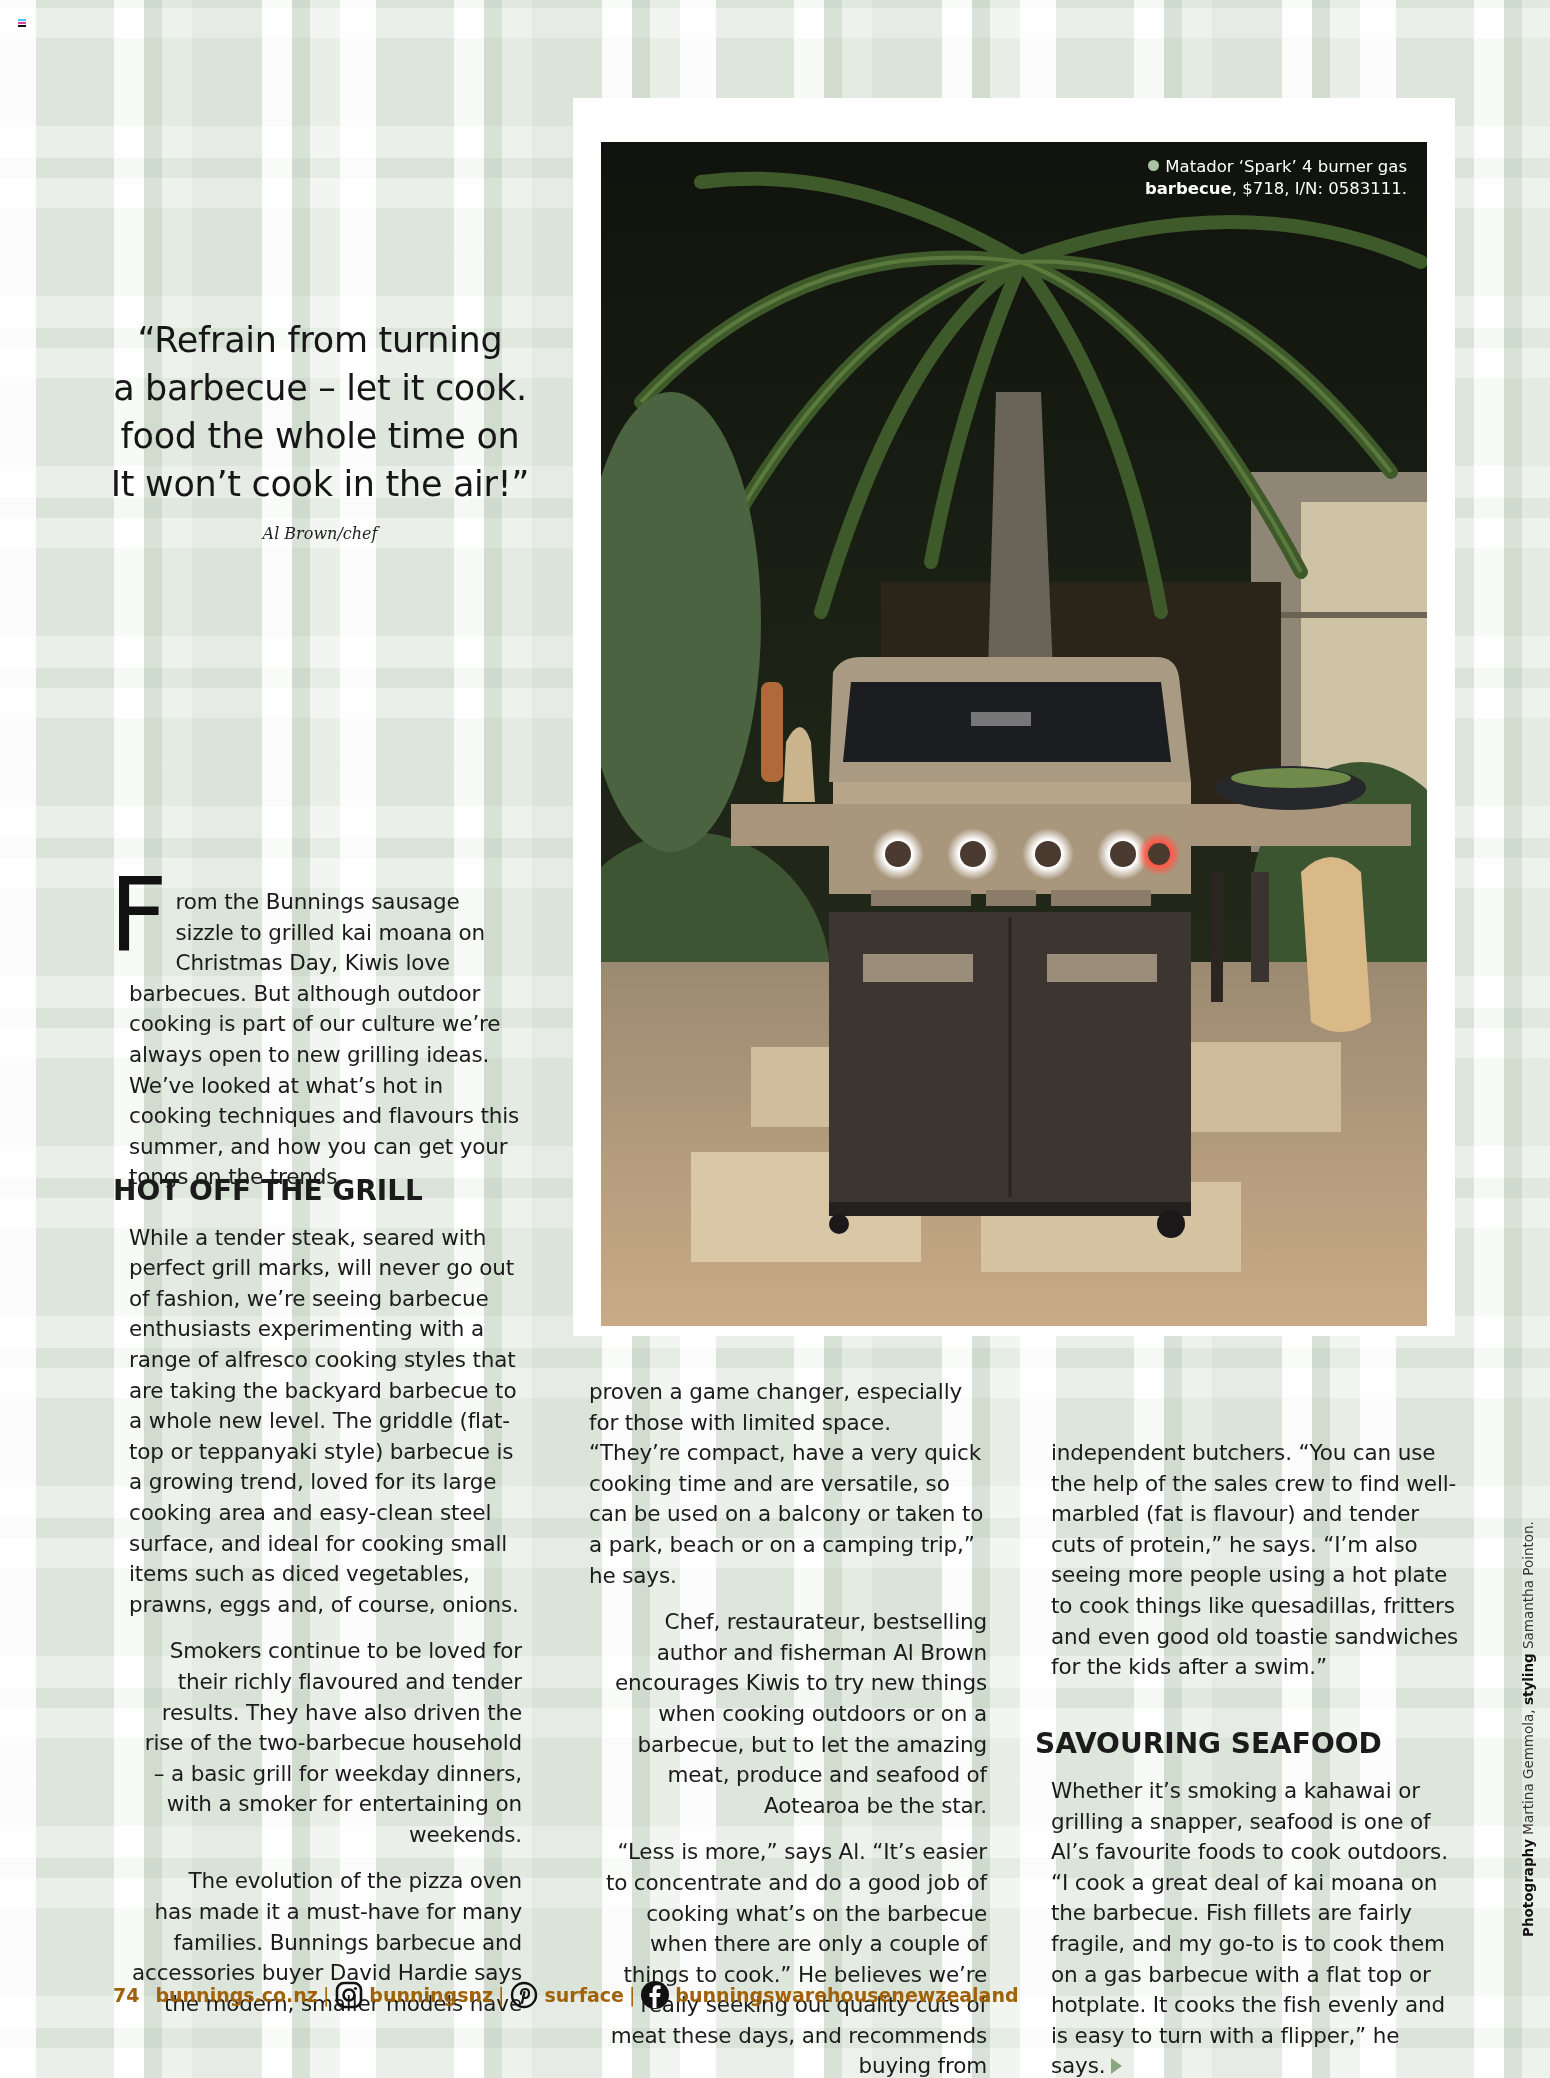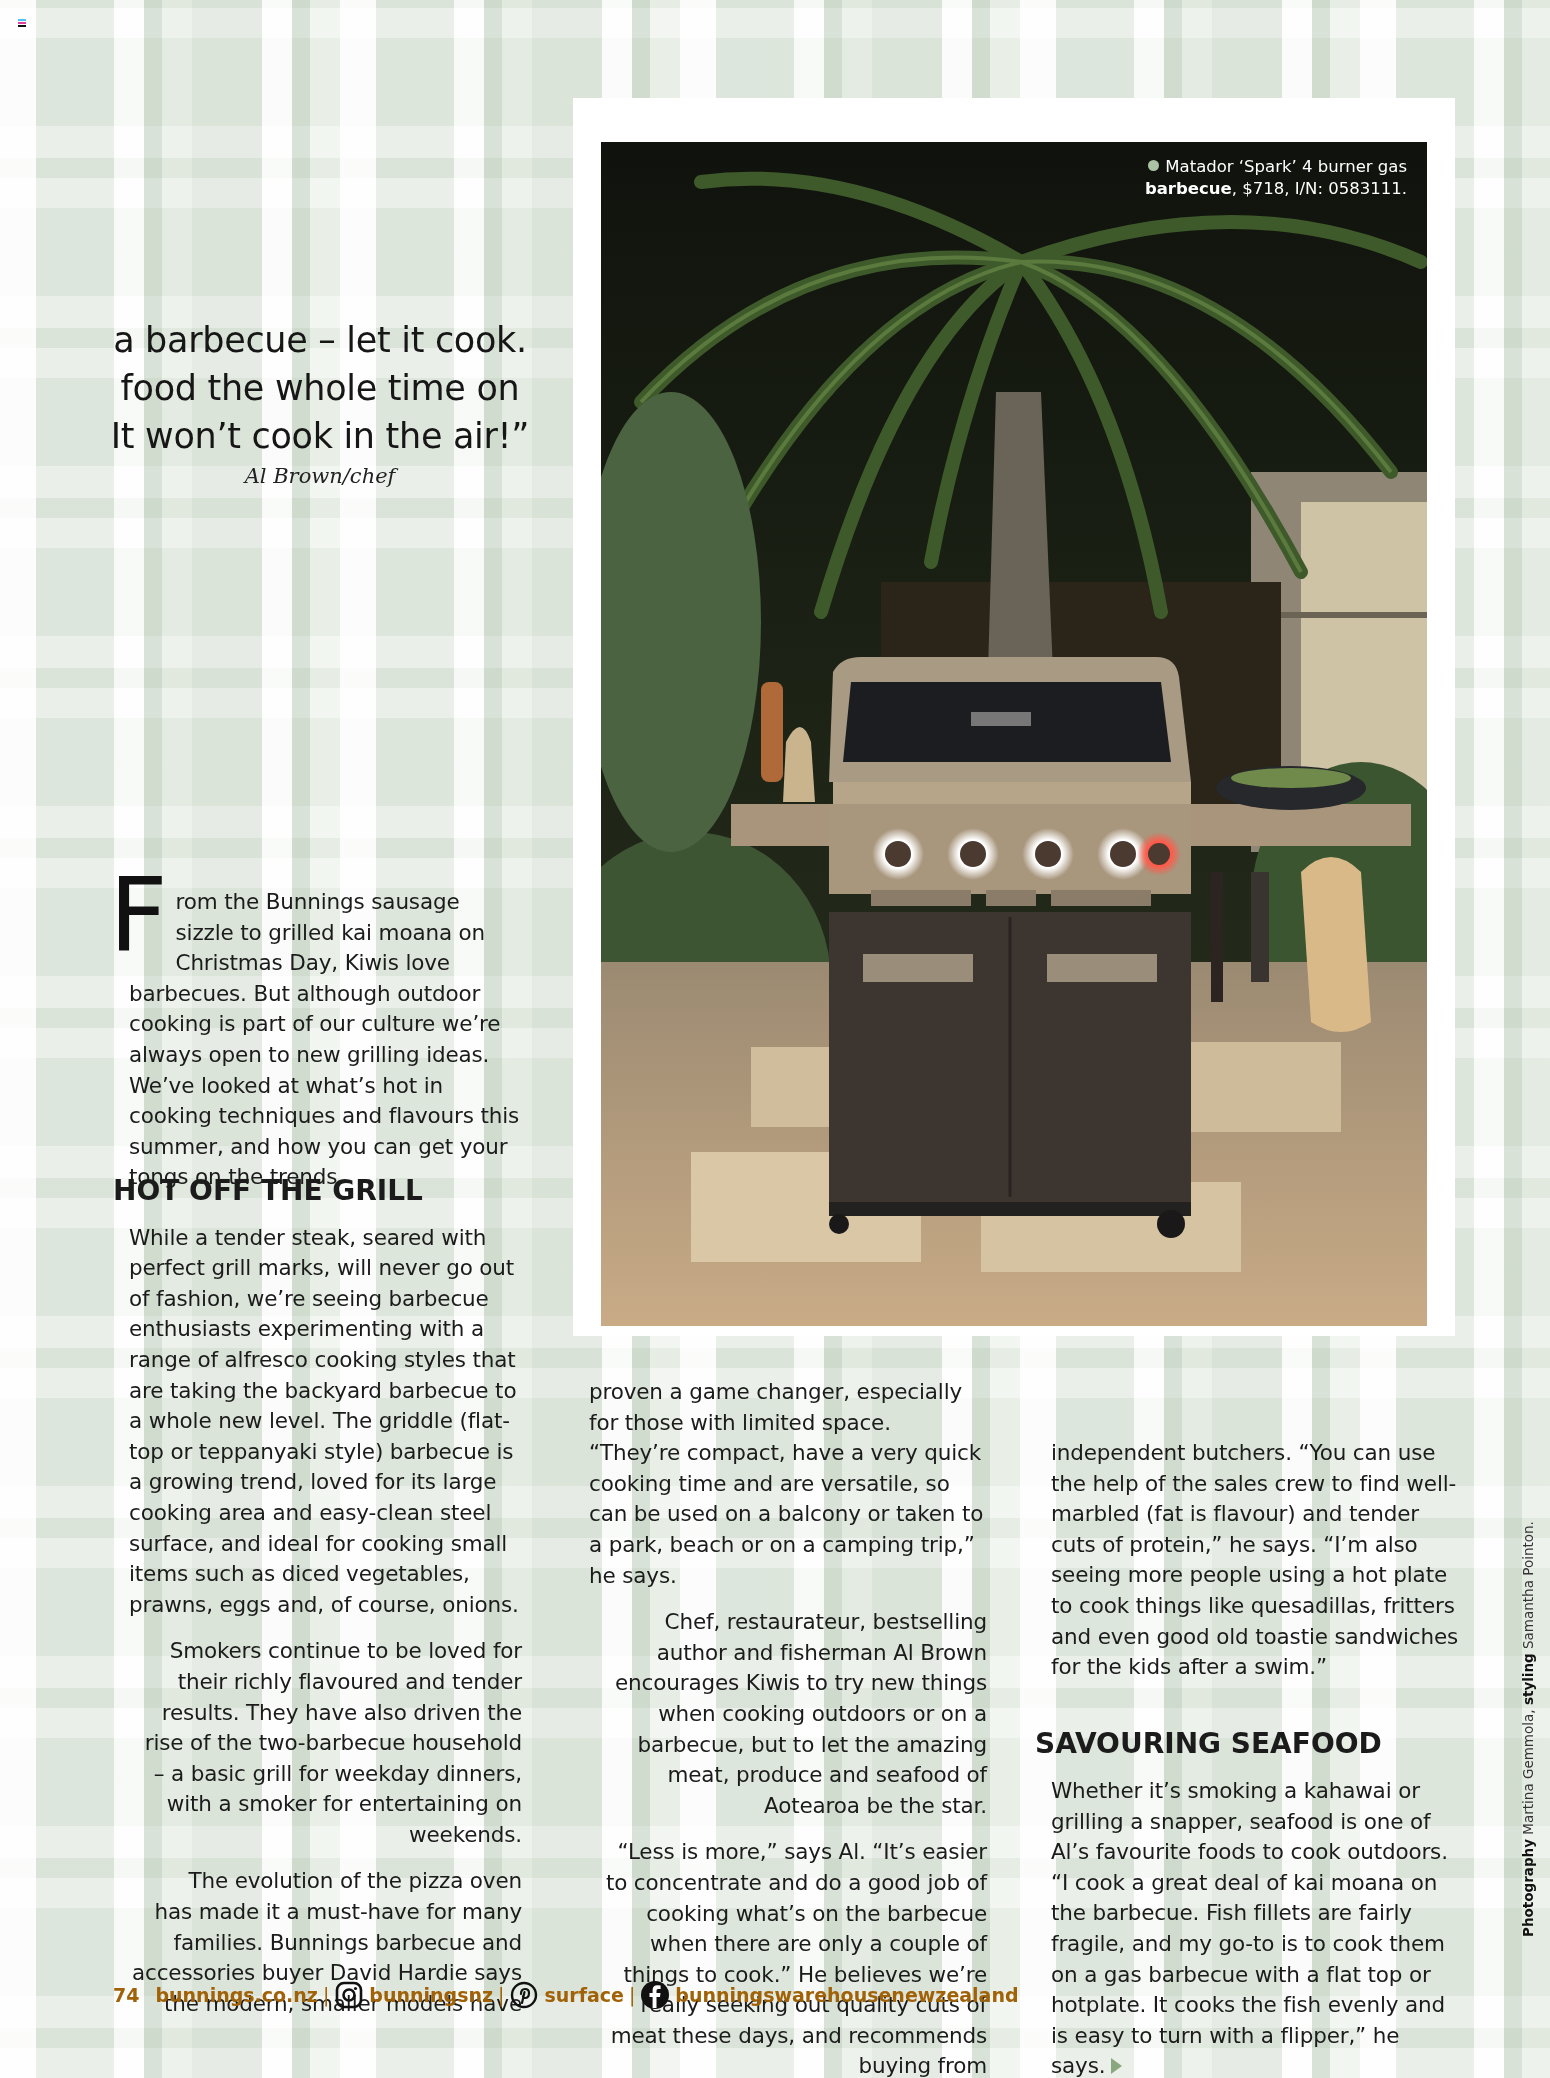--- a/index.html
+++ b/index.html
@@ -22,21 +22,21 @@
         rgba(255,255,255,0.6) 0px, rgba(255,255,255,0.6) 30px,
         rgba(200,214,198,0.4) 30px, rgba(200,214,198,0.4) 50px,
         rgba(255,255,255,0.6) 50px, rgba(255,255,255,0.6) 82px,
         rgba(215,226,213,0.45) 82px, rgba(215,226,213,0.45) 170px);
   }
   .reg-mark { position:absolute; left:18px; top:19px; width:8px; height:9px; }
   .reg-mark span { display:block; height:2px; margin-bottom:1px; }
 
   .quote { position:absolute; left:90px; top:316px; width:460px; text-align:center; }
   .quote-text { font-family:"DejaVu Sans", sans-serif; font-size:35px; line-height:48px; color:#161616; font-weight:400; letter-spacing:-0.3px; }
-  .quote-attr { font-family:"DejaVu Serif", serif; font-style:italic; font-size:21px; margin-top:4px; color:#222; }
+  .quote-attr { font-family:"DejaVu Serif", serif; font-style:italic; font-size:16px; margin-top:16px; color:#222; }
 
   .photo-frame { position:absolute; left:573px; top:98px; width:882px; height:1238px; background:#ffffff; }
   .photo { position:absolute; left:28px; top:44px; width:826px; height:1184px; overflow:hidden; background:#1a1d14; }
   .photo svg { display:block; }
   .caption { position:absolute; right:20px; top:14px; text-align:right; color:#fff; font-size:16.5px; line-height:22px; }
   .caption .dot { display:inline-block; width:11px; height:11px; border-radius:50%; background:#a9c3a3; margin-right:6px; vertical-align:1px; }
   .caption b { font-weight:bold; }
 
   .col { position:absolute; font-size:21.5px; line-height:30.6px; color:#1b1b1b; letter-spacing:-0.15px; }
   .col p { margin:16px; }
@@ -62,20 +62,21 @@
 <body>
 
 <div class="reg-mark">
   <span style="background:#4fc3f7"></span>
     <span style="background:#e040a0"></span>
     <span style="background:#111"></span>
 </div>
 
 <div class="quote">
   <div class="quote-text">
+    <div>“Refrain from turning</div>
     <div>a barbecue – let it cook.</div>
     <div>food the whole time on</div>
     <div>It won’t cook in the air!”</div>
   </div>
   <div class="quote-attr">Al Brown/chef</div>
 </div>
 
 <div class="photo-frame">
   <div class="photo" title="Matador Spark 4 burner gas barbecue in a garden at night under a palm tree">
     <svg width="826" height="1184" viewBox="0 0 826 1184" xmlns="http://www.w3.org/2000/svg">

